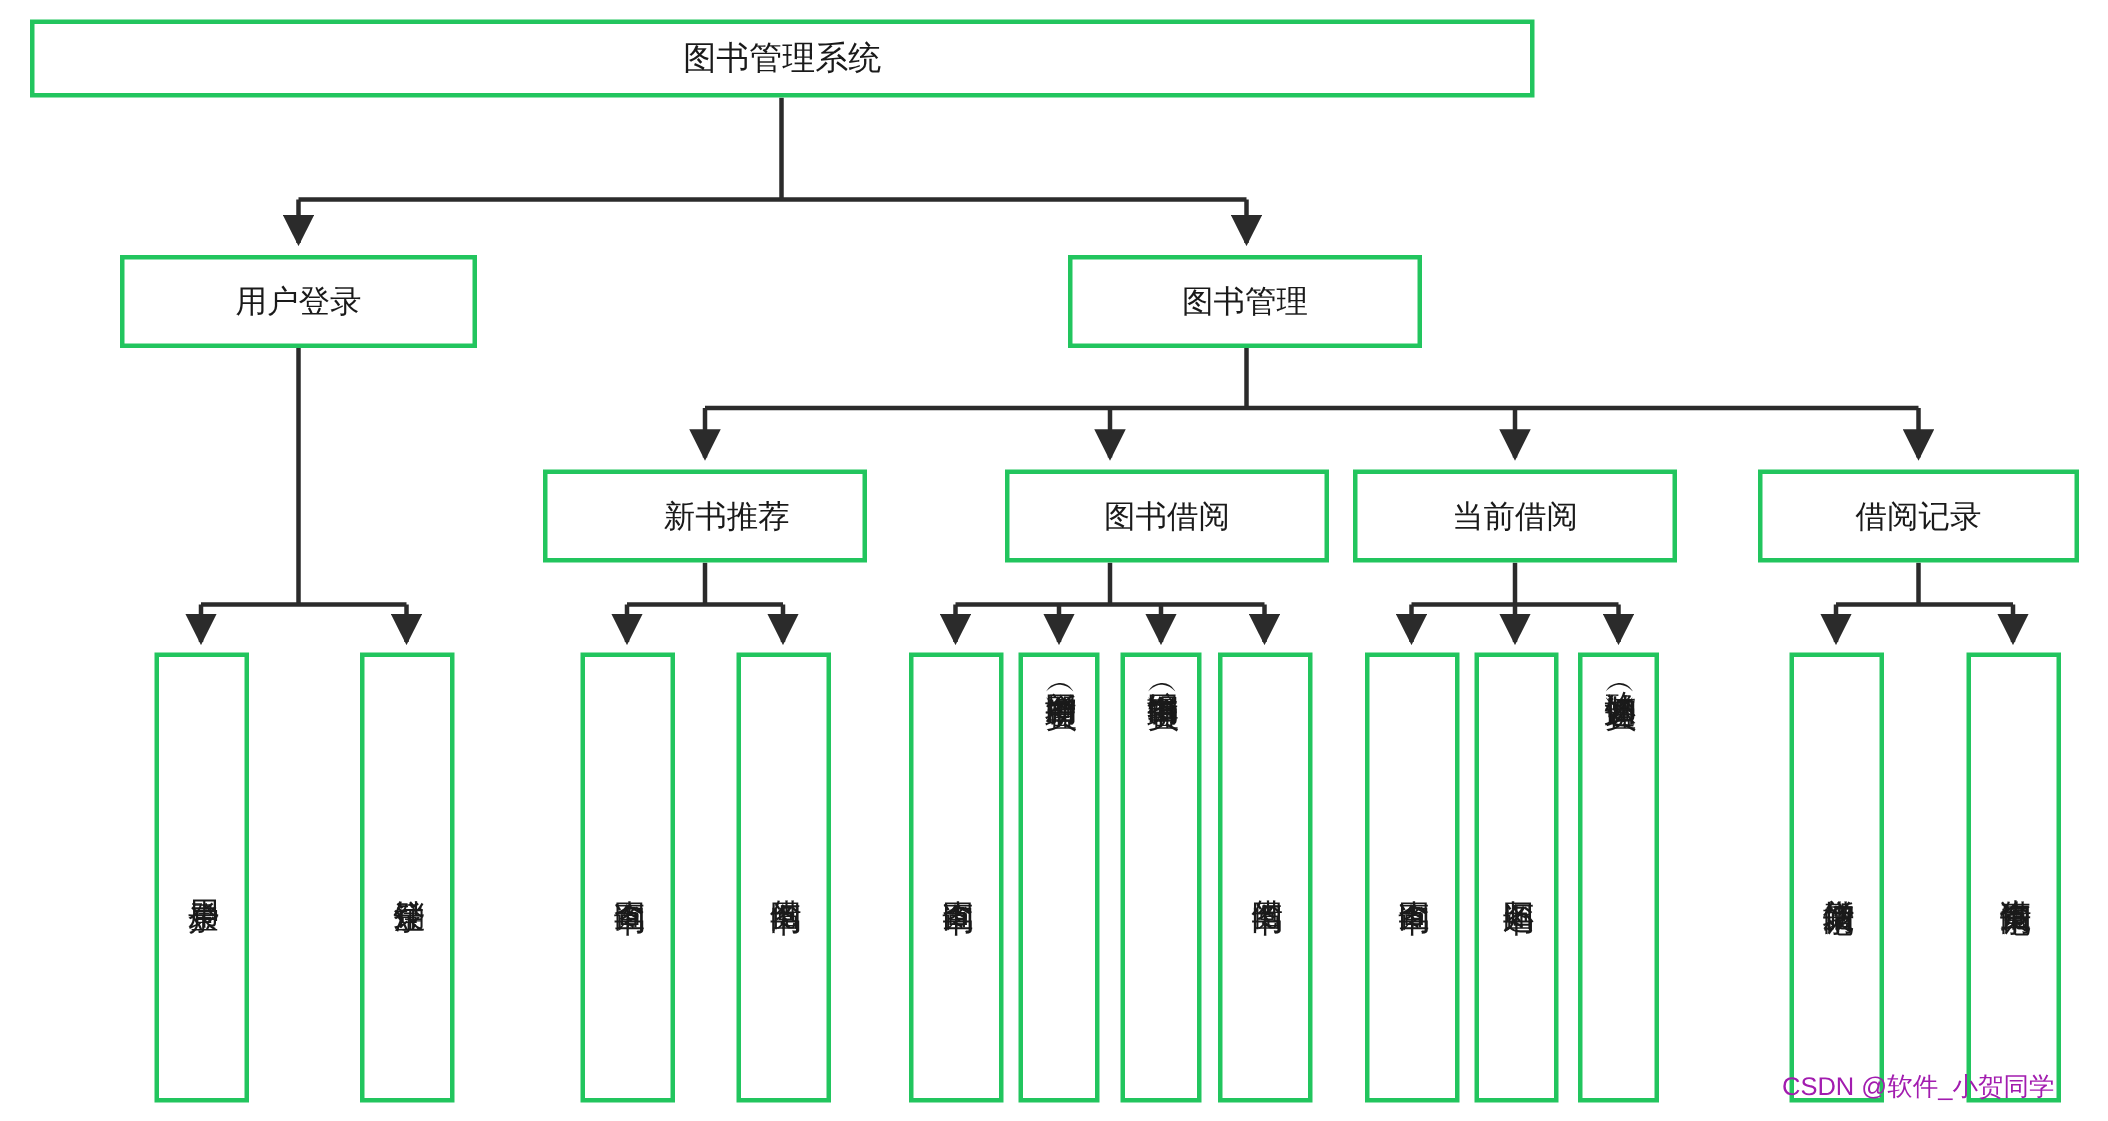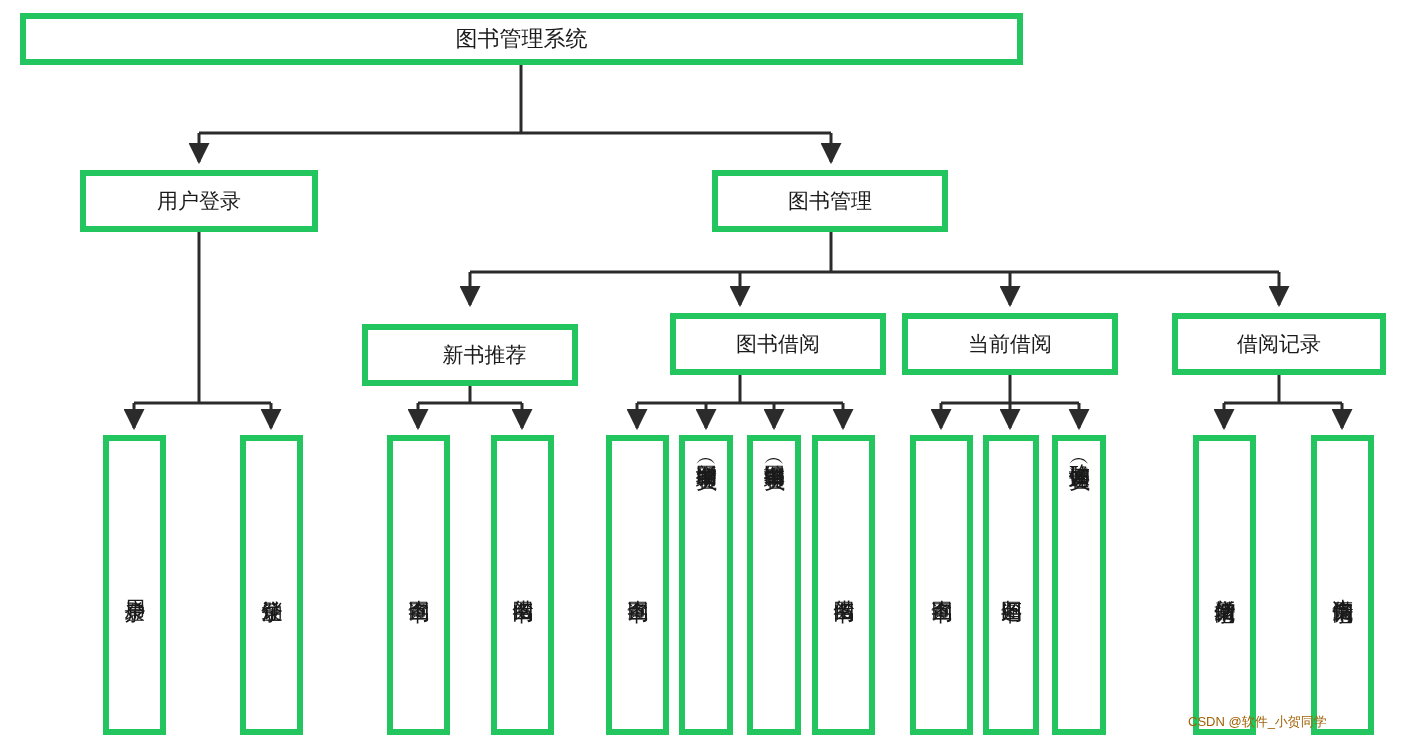--- a/index.html
+++ b/index.html
@@ -1,34 +1,34 @@
 <!DOCTYPE html>
 <html><head>
 <meta charset="utf-8">
 <style>
   html,body{margin:0;padding:0;background:#ffffff;}
   body{width:1405px;height:747px;overflow:hidden;
        font-family:"Liberation Sans","DejaVu Sans",sans-serif;}
   #stage{position:relative;width:1405px;height:747px;background:#fff;}
   svg#wires{position:absolute;left:0;top:0;width:1405px;height:747px;}
   .node{position:absolute;box-sizing:border-box;background:#ffffff;
-        border:6px solid #22c55e;display:flex;align-items:center;
+        border:3px solid #22c55e;display:flex;align-items:center;
         justify-content:center;color:#1a1a1a;}
   .node.root{font-size:22px;}
   .node.lvl2{font-size:21px;}
   .node.lvl3{font-size:21px;}
   .node.leaf{align-items:flex-start;justify-content:center;}
   .vtext{writing-mode:vertical-rl;text-orientation:upright;
          font-size:21px;line-height:1.18;letter-spacing:1px;
          white-space:nowrap;color:#1a1a1a;}
   .leaf-inner{display:flex;width:100%;height:100%;
               align-items:center;justify-content:center;}
   .leaf.tall .leaf-inner{align-items:flex-start;padding-top:6px;}
-  .watermark{position:absolute;left:1188px;top:713px;font-size:13px;
-             color:#a16207;white-space:nowrap;}
+  .watermark{position:absolute;left:1188px;top:713px;font-size:17px;
+             color:#a21caf;white-space:nowrap;}
 </style>
 </head>
 <body>
 
 <div id="stage">
 
   <svg id="wires" viewBox="0 0 1405 747">
     <defs>
       <marker id="arrow" viewBox="0 0 10 10" refX="9" refY="5" markerWidth="7" markerHeight="7" orient="auto-start-reverse">
         <path d="M 0 0 L 10 5 L 0 10 z" fill="#2b2b2b"></path>
@@ -82,21 +82,21 @@
     <span>图书管理系统</span>
   </div>
 
   <div class="node lvl2" style="left:80px;top:170px;width:238px;height:62px;">
     <span>用户登录</span>
   </div>
   <div class="node lvl2" style="left:712px;top:170px;width:236px;height:62px;text-align:center;">
     <span>图书管理</span>
   </div>
 
-  <div class="node lvl3" style="left:362px;top:324px;width:216px;height:62px;padding-left:29px;">
+  <div class="node lvl3" style="left:362px;top:313px;width:216px;height:62px;padding-left:29px;">
     <span>新书推荐</span>
   </div>
   <div class="node lvl3" style="left:632px;top:313px;width:216px;height:62px;margin-left:38px;">
     <span>图书借阅</span>
   </div>
   <div class="node lvl3" style="left:902px;top:313px;width:216px;height:62px;">
     <span>当前借阅</span>
   </div>
   <div class="node lvl3" style="left:1172px;top:313px;width:214px;height:62px;text-align:center;">
     <span>借阅记录</span>

